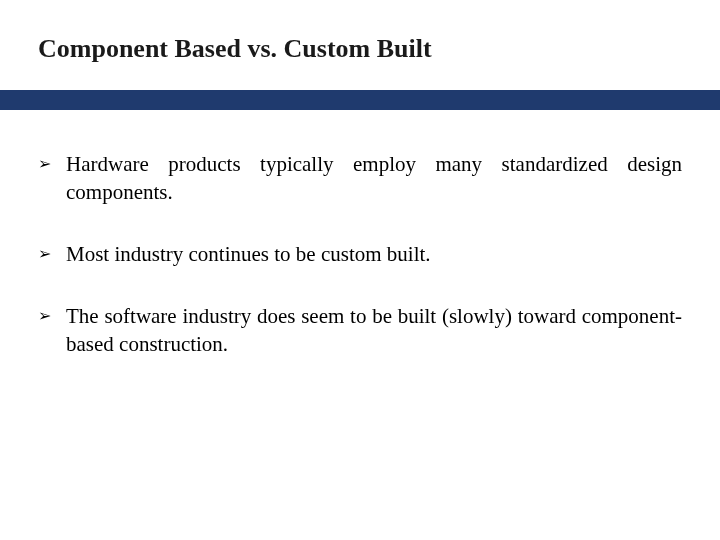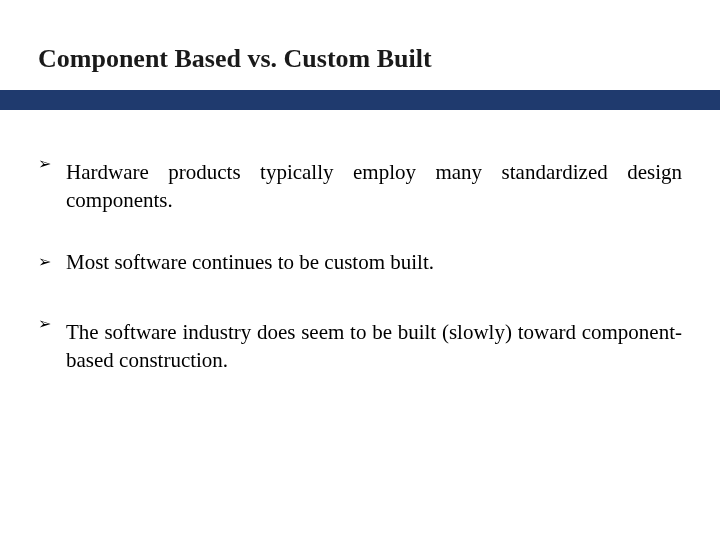--- a/index.html
+++ b/index.html
@@ -13,21 +13,21 @@
     overflow: hidden;
   }
   .slide {
     position: relative;
     width: 720px;
     height: 540px;
     box-sizing: border-box;
   }
   .title {
     position: absolute;
-    top: 44px;
+    top: 34px;
     left: 38px;
     font-size: 26px;
     font-weight: bold;
     color: #1a1a1a;
   }
   .divider {
     position: absolute;
     top: 90px;
     left: 0;
     width: 720px;
@@ -54,42 +54,41 @@
   }
   .bullet .text {
     flex: 1 1 auto;
     font-size: 21px;
     line-height: 28px;
     color: #000;
   }
   .justify {
     text-align: justify;
     text-justify: inter-word;
-    margin-top: 8px;
   }
 </style>
 </head>
 <body>
 
 <div class="slide">
 
   <div class="title">Component Based vs. Custom Built</div>
 
   <div class="divider"></div>
 
   <div class="content">
 
     <div class="bullet">
       <div class="marker">➢</div>
       <div class="text justify">Hardware products typically employ many standardized design components.</div>
     </div>
 
     <div class="bullet">
       <div class="marker">➢</div>
-      <div class="text">Most software continues to be custom built.</div>
+      <div class="text">Most industry continues to be custom built.</div>
     </div>
 
     <div class="bullet">
       <div class="marker">➢</div>
       <div class="text justify">The software industry does seem to be built (slowly) toward component-based construction.</div>
     </div>
 
   </div>
 </div>
 

